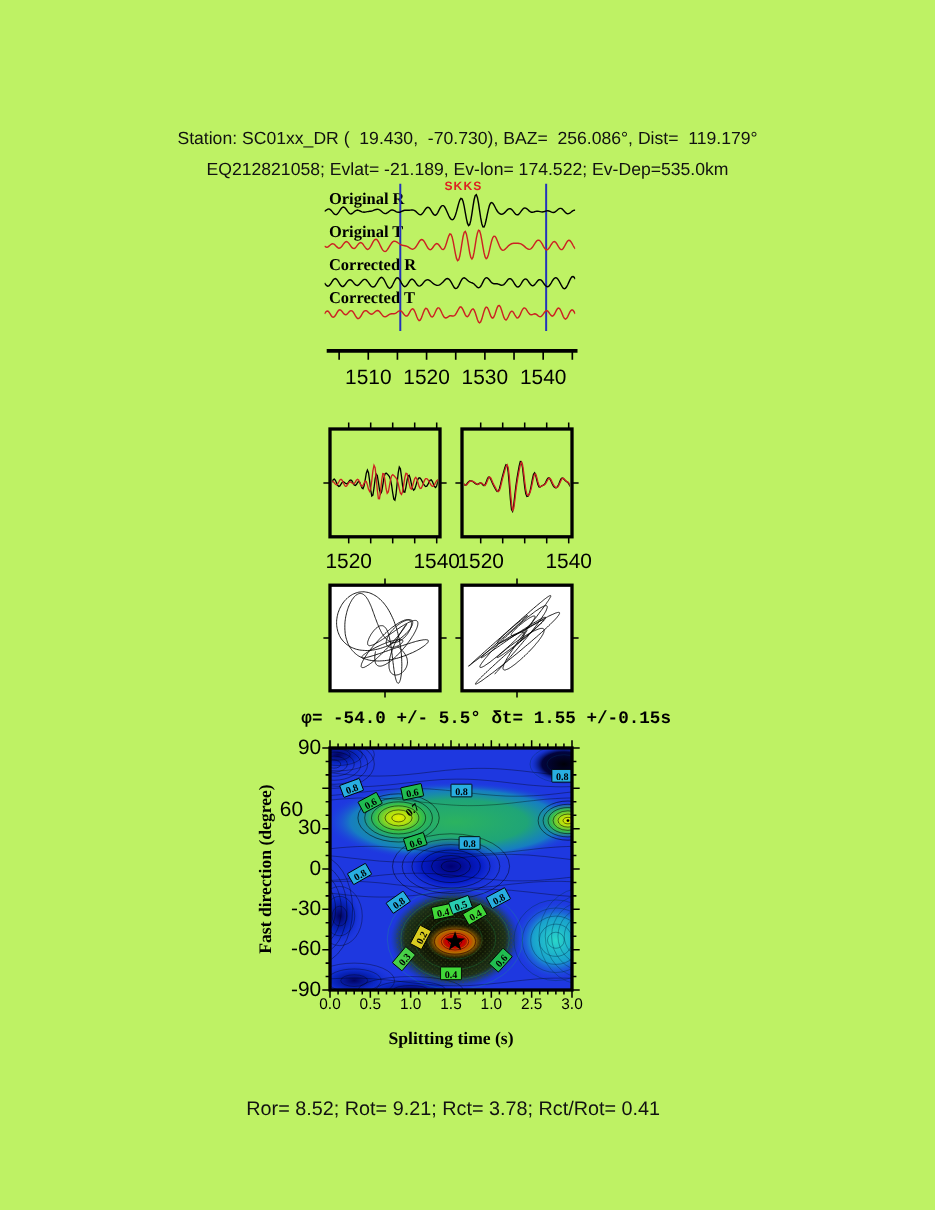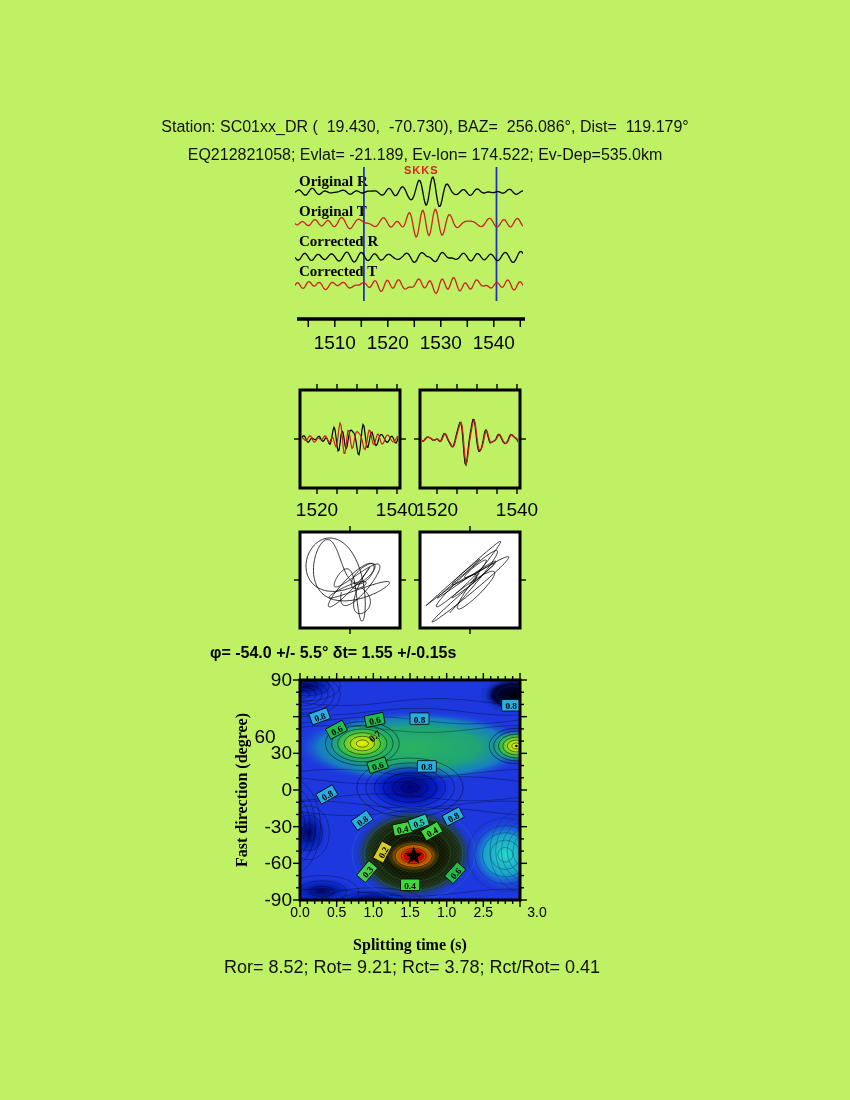--- a/index.html
+++ b/index.html
@@ -10,28 +10,28 @@
        white-space:pre;color:#111}
   #hdr1{top:118px}
   #hdr2{top:146px}
   .trace-label{position:absolute;left:299px;font-family:"Liberation Serif",serif;
        font-weight:bold;font-size:15px;color:#000}
   #skks{position:absolute;left:404px;top:164px;font-size:11px;font-weight:bold;
        color:#dd2222;letter-spacing:1px}
   #time-label{position:absolute;left:312px;top:300px;width:240px;text-align:center;
        font-size:17px;color:#111}
   .svgabs{position:absolute}
-  #contour-title{position:absolute;left:210px;top:644px;width:400px;text-align:left;
-       font-family:Liberation Sans, sans-serif;font-weight:bold;font-size:16px}
+  #contour-title{position:absolute;left:210px;top:644px;width:400px;text-align:right;
+       font-family:Liberation Mono, monospace;font-weight:bold;font-size:16px}
   #contour-ylabel{position:absolute;left:153px;top:780px;width:180px;height:20px;
        text-align:center;font-family:"Liberation Serif",serif;font-weight:bold;
        font-size:16px;transform:rotate(-90deg)}
   #contour-xlabel{position:absolute;left:310px;top:936px;width:200px;text-align:center;
        font-family:"Liberation Serif",serif;font-weight:bold;font-size:16px}
-  #footer-line{position:absolute;left:0;top:957px;width:824px;text-align:center;
+  #footer-line{position:absolute;left:0;top:998px;width:824px;text-align:center;
        font-size:18px;color:#111}
   .xtick{position:absolute;width:60px;text-align:center;font-size:14px;color:#000}
   .ytick{position:absolute;width:54px;text-align:right;font-size:19px;color:#000}
 </style>
 </head>
 <body>
 
 <div id="canvas">
   <div class="hdr" id="hdr1">Station: SC01xx_DR (  19.430,  -70.730), BAZ=  256.086°, Dist=  119.179°</div>
   <div class="hdr" id="hdr2">EQ212821058; Evlat= -21.189, Ev-lon= 174.522; Ev-Dep=535.0km</div>
@@ -486,21 +486,21 @@
       <line x1="12" y1="12" x2="5" y2="12" stroke="#000" stroke-width="1.4"></line>
       <line x1="232" y1="12" x2="239" y2="12" stroke="#000" stroke-width="1.4"></line>
     </svg>
   <div id="contour-xticks">
       <div class="xtick" style="left: 270px; top: 904px;">0.0</div>
       <div class="xtick" style="left: 306.667px; top: 904px;">0.5</div>
       <div class="xtick" style="left: 343.333px; top: 904px;">1.0</div>
       <div class="xtick" style="left: 380px; top: 904px;">1.5</div>
       <div class="xtick" style="left: 416.667px; top: 904px;">1.0</div>
       <div class="xtick" style="left: 453.333px; top: 904px;">2.5</div>
-      <div class="xtick" style="left: 490px; top: 904px; margin-left: 17px;">3.0</div>
+      <div class="xtick" style="left: 490px; top: 904px;">3.0</div>
     </div>
   <div id="contour-yticks">
       <div class="ytick" style="left: 238px; top: 669px;">90</div>
       <div class="ytick" style="left: 238px; top: 726px; text-align: center;">60</div>
       <div class="ytick" style="left: 238px; top: 742.333px;">30</div>
       <div class="ytick" style="left: 238px; top: 779px;">0</div>
       <div class="ytick" style="left: 238px; top: 815.667px;">-30</div>
       <div class="ytick" style="left: 238px; top: 852.333px;">-60</div>
       <div class="ytick" style="left: 238px; top: 889px;">-90</div>
     </div>

